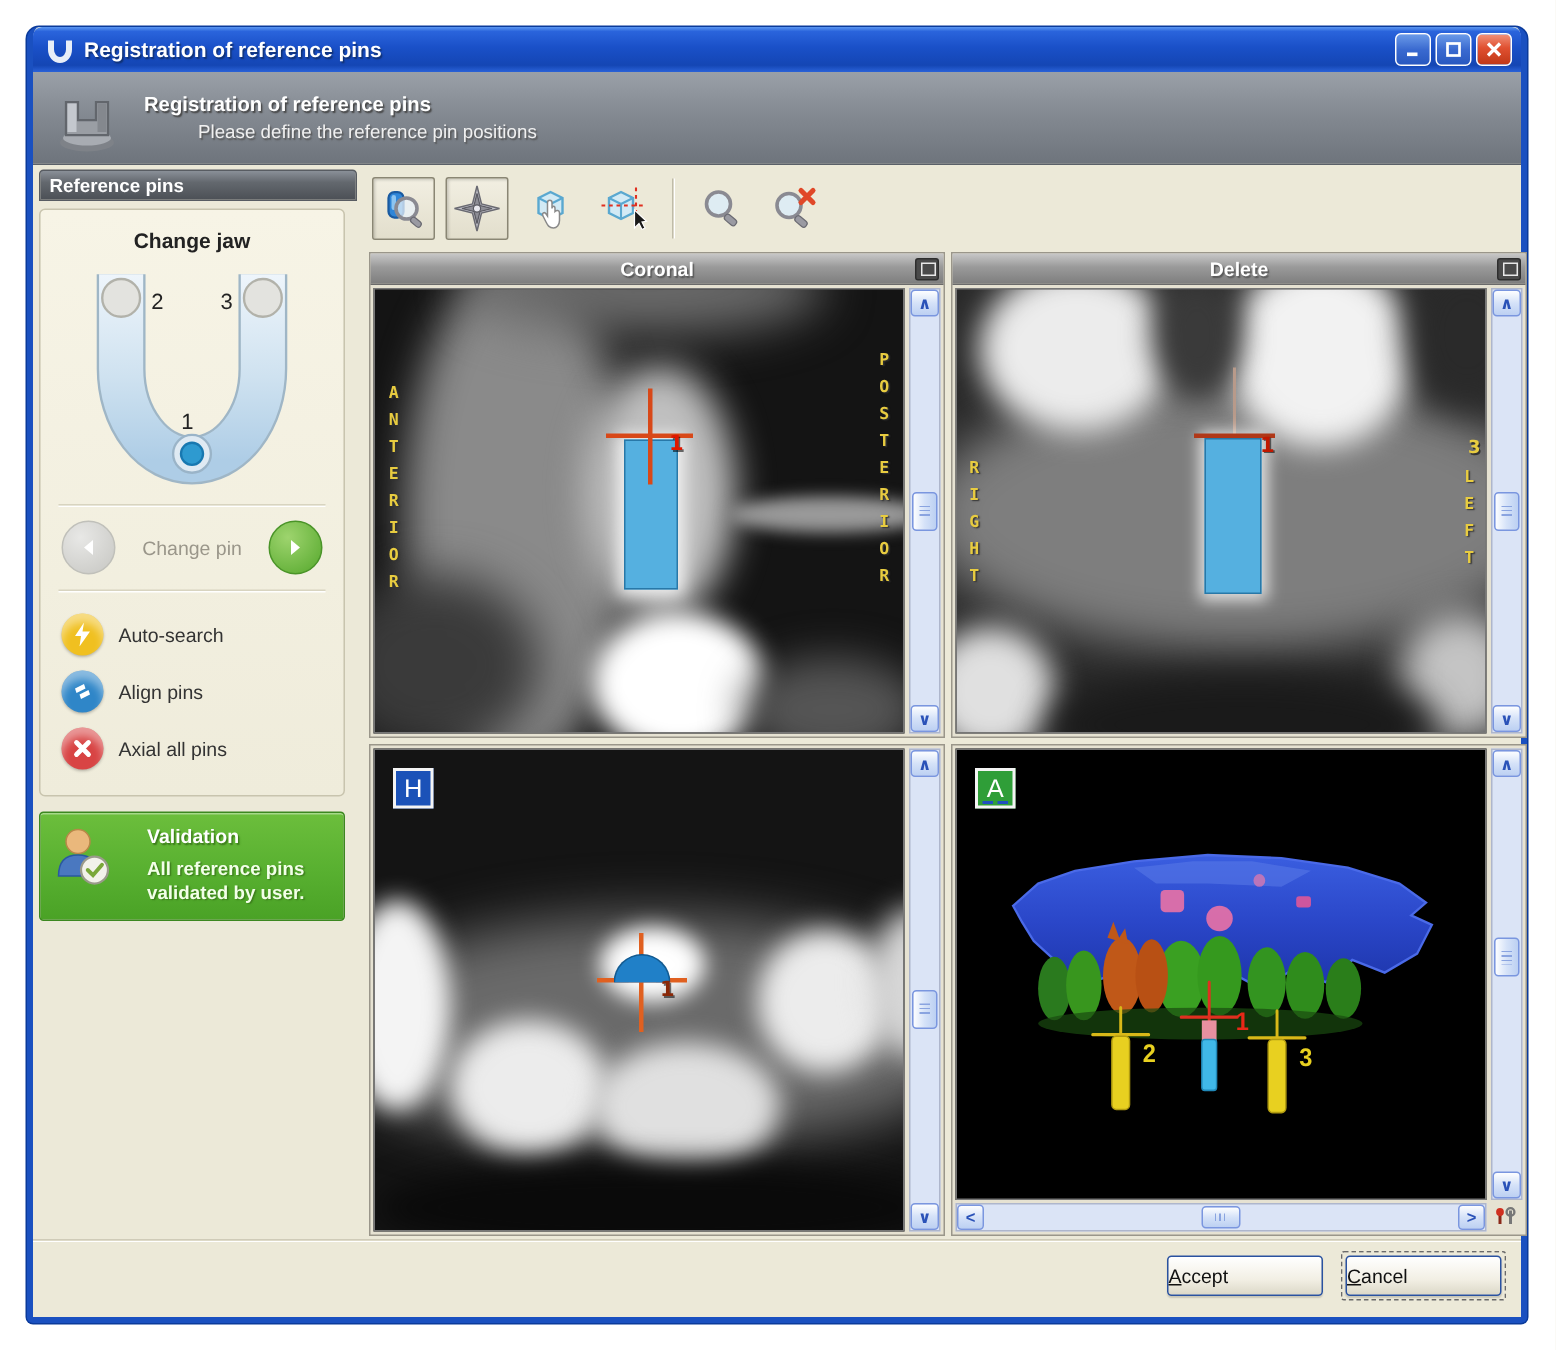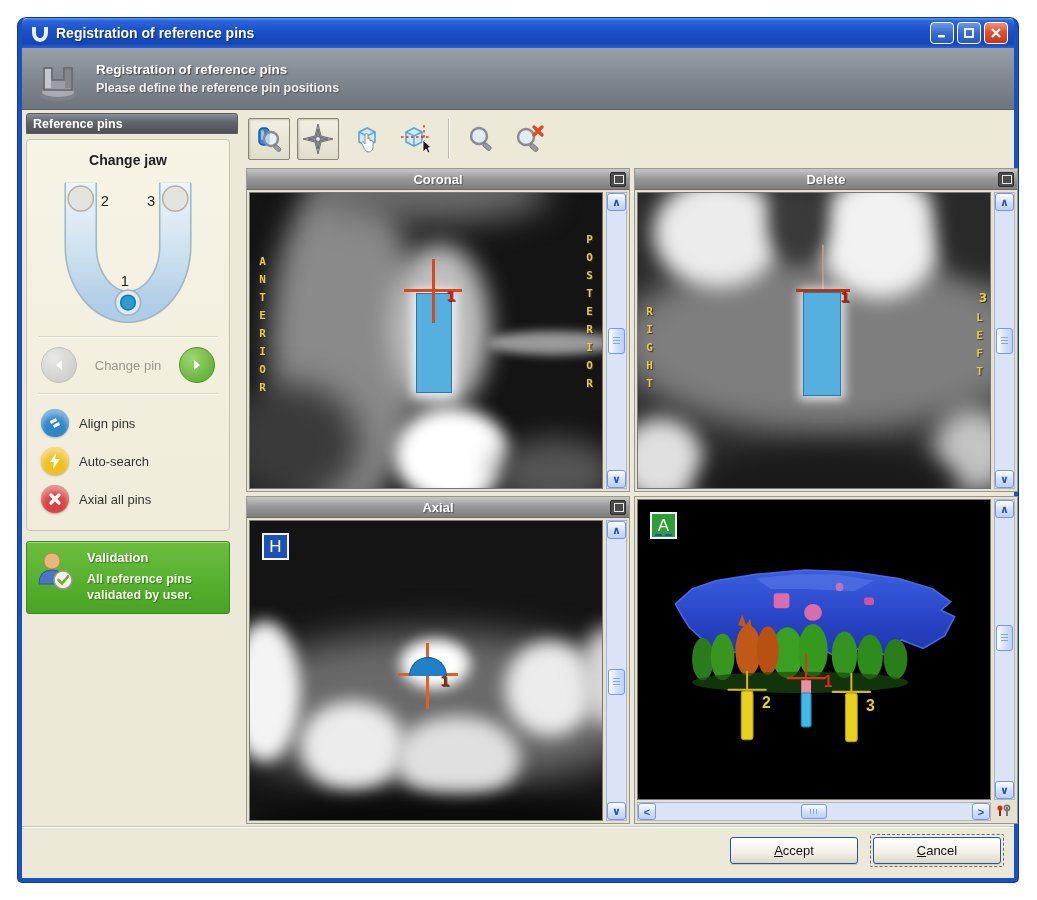--- a/index.html
+++ b/index.html
@@ -17,21 +17,21 @@
   .wbtns { display:flex; gap:3px; }
   .wbtn { width:24px; height:22px; border-radius:4px; border:1px solid #ffffff; display:flex; align-items:center; justify-content:center;
     background:linear-gradient(180deg,#6a9ae8 0%,#3a6ad0 50%,#2858c0 100%); }
   .wbtn.close { background:linear-gradient(180deg,#f09078 0%,#e05030 45%,#c03818 100%); }
 
   
   .appheader { height:62px; display:flex; align-items:center; padding:0 10px;
     background:linear-gradient(180deg,#9aa0a8 0%,#848a92 45%,#6e747c 100%); border-bottom:1px solid #5a6068; }
   .appheader .hicon { width:52px; height:50px; margin-right:12px; }
   .htitle { color:#fff; font-weight:bold; font-size:13.5px; text-shadow:1px 1px 1px #444; }
-  .hsub { color:#f0f0f0; font-weight:bold; font-size:12.5px; margin-top:4px; text-shadow:1px 1px 1px #555; }
+  .hsub { color:#f0f0f0; font-weight:normal; font-size:12.5px; margin-top:4px; text-shadow:1px 1px 1px #555;margin-left:36px; }
 
   
   .main-row { display:flex; height:716px; padding:2px 4px 0 4px; }
   .sidebar { width:212px; flex:none; }
   .mainarea { flex:1; min-width:0; padding-left:8px; }
 
   
   .sb-header { height:21px; margin-top:1px; border:1px solid #585c62; border-radius:3px 3px 0 0;
     background:linear-gradient(180deg,#8a9098 0%,#63686e 40%,#4c5056 100%);
     color:#fff; font-weight:bold; font-size:12.5px; display:flex; align-items:center; padding:0 6px; }
@@ -45,21 +45,21 @@
   .roundbtn { width:36px; height:36px; border-radius:50%; display:flex; align-items:center; justify-content:center; position:relative; }
   .roundbtn.prev { background:radial-gradient(circle at 35% 30%,#e8e8e6,#c6c6c2); border:1px solid #c0c0ba; }
   .roundbtn.next { background:radial-gradient(circle at 35% 30%,#9ed46e,#55a82c); border:1px solid #4a9428; }
   .actions { padding:2px 4px; }
   .action-row { display:flex; align-items:center; gap:10px; padding:5px 4px; cursor:default; }
   .action-ic { width:28px; height:28px; border-radius:50%; flex:none; display:flex; align-items:center; justify-content:center;
     box-shadow:inset 0 6px 6px rgba(255,255,255,.45), 0 1px 2px rgba(0,0,0,.25); }
   .action-label { font-size:13px; color:#333; }
 
   .validation { margin-top:10px; width:204px; border:1px solid #3c8820; border-radius:3px; padding:8px 8px 9px 8px;
-    background:linear-gradient(180deg,#6cbe3c 0%,#58b030 55%,#4aa226 100%); display:flex; gap:12px;
+    background:linear-gradient(180deg,#6cbe3c 0%,#58b030 55%,#4aa226 100%); display:flex; gap:23px;
     box-shadow:inset 0 1px 0 rgba(255,255,255,.4); }
   .val-text .vt1 { color:#fff; font-weight:bold; font-size:13px; margin-bottom:6px; text-shadow:1px 1px 1px #3a7a1a; }
   .val-text .vt2 { color:#f2ffe8; font-weight:bold; font-size:12.5px; line-height:1.3; text-shadow:1px 1px 1px #3a7a1a; }
 
   
   .toolbar { height:54px; display:flex; align-items:center; gap:7px; padding-left:2px; }
   .tbtn { width:42px; height:42px; border:1px solid transparent; border-radius:2px; display:flex; align-items:center; justify-content:center; }
   .tbtn.pressed { border:1px solid #8a8674; background:linear-gradient(180deg,#f2efe2,#e2decc); box-shadow:inset 1px 1px 2px rgba(0,0,0,.18); }
   .tsep { width:1px; height:40px; background:#c0bca8; box-shadow:1px 0 0 #fff; margin:0 4px; }
 
@@ -104,23 +104,23 @@
   .sthumb::after { content:""; position:absolute; left:4px; right:4px; top:8px; height:9px;
     background:repeating-linear-gradient(180deg,#8aa4e0 0 1px,transparent 1px 3px); }
   .hscroll .sthumb::after { left:8px; right:8px; top:4px; height:auto; bottom:4px;
     background:repeating-linear-gradient(90deg,#8aa4e0 0 1px,transparent 1px 3px); }
   .spacer { background:transparent; }
   .corner { width:22px; flex:none; display:flex; align-items:center; justify-content:center; }
 
   
   .footer { height:48px; border-top:1px solid #cfcbb8; box-shadow:inset 0 1px 0 #fff; display:flex; align-items:center;
     justify-content:flex-end; gap:12px; padding:0 10px; }
-  .xpbtn { width:128px; height:27px; border:1px solid #2a52a0; border-radius:3px;
+  .xpbtn { width:104px; height:27px; border:1px solid #2a52a0; border-radius:3px;
     background:linear-gradient(180deg,#ffffff 0%,#f2efe4 60%,#dcd8c8 100%); font-size:13px; color:#111;
-    display:flex; align-items:center; justify-content:center; cursor:default; box-shadow:0 1px 1px rgba(0,0,0,.15); }
+    display:flex; align-items:center; cursor:default; box-shadow:0 1px 1px rgba(0,0,0,.15); }
   .btn-label { display:block; }
   .btn-label::first-letter { text-decoration:underline; }
   .focuswrap { border:1px dashed #6a6a6a; padding:2px; border-radius:2px; }
 </style>
 </head>
 <body>
 
 <div class="window">
 
   <div class="titlebar">
@@ -204,35 +204,35 @@
             <svg width="14" height="14" viewBox="0 0 14 14">
                 <path d="M4,2 L10,7 L4,12 Z" fill="#fff"></path>
               </svg>
           </div>
         </div>
 
         <div class="divider"></div>
 
         <div class="actions">
           <div class="action-row">
+            <span class="action-ic" style="background:#f0c020;">
+              <svg width="14" height="16" viewBox="0 0 14 16">
+                  <path d="M8,0 L2,9 L6,9 L5,16 L12,6 L7,6 Z" fill="#fff"></path>
+                </svg>
+            </span>
+            <span class="action-label">Auto-search</span>
+          </div>
+          <div class="action-row">
             <span class="action-ic" style="background:#2f86c8;">
               <svg width="16" height="14" viewBox="0 0 16 14">
                   <path d="M3,5 L9,2 L10,5 L4,8 Z" fill="#fff"></path>
                   <path d="M6,9 L12,6 L13,9 L7,12 Z" fill="#fff"></path>
                 </svg>
             </span>
             <span class="action-label">Align pins</span>
-          </div>
-          <div class="action-row">
-            <span class="action-ic" style="background:#f0c020;">
-              <svg width="14" height="16" viewBox="0 0 14 16">
-                  <path d="M8,0 L2,9 L6,9 L5,16 L12,6 L7,6 Z" fill="#fff"></path>
-                </svg>
-            </span>
-            <span class="action-label">Auto-search</span>
           </div>
           <div class="action-row">
             <span class="action-ic" style="background:#d84444;">
               <svg width="14" height="14" viewBox="0 0 14 14">
                   <path d="M3,3 L11,11 M11,3 L3,11" stroke="#fff" stroke-width="3.2" stroke-linecap="round"></path>
                 </svg>
             </span>
             <span class="action-label">Axial all pins</span>
           </div>
         </div>
@@ -365,24 +365,20 @@
               <div class="sarrow">∧</div>
               <div class="spacer" style="flex:0.5;"></div>
               <div class="sthumb"></div>
               <div class="spacer" style="flex:0.5;"></div>
               <div class="sarrow">∨</div>
             </div>
           </div>
         </div>
 
         <div class="quad">
-          <div class="qtitle">
-            <span class="qtitle-text">Axial</span>
-            <span class="qmax"></span>
-          </div>
           <div class="qbody">
             <div class="qcontent">
               <div class="b" style="left:-25px;top:110px;width:420px;height:150px;background:#6a6a6a;filter:blur(18px);border-radius:50% 50% 40% 40%;"></div>
               <div class="b" style="left:-20px;top:100px;width:70px;height:140px;background:#f4f4f4;filter:blur(8px);"></div>
               <div class="b" style="left:50px;top:180px;width:105px;height:90px;background:#ececec;filter:blur(9px);"></div>
               <div class="b" style="left:145px;top:195px;width:125px;height:85px;background:#e0e0e0;filter:blur(9px);"></div>
               <div class="b" style="left:255px;top:120px;width:90px;height:95px;background:#ececec;filter:blur(9px);"></div>
               <div class="b" style="left:330px;top:105px;width:60px;height:100px;background:#d8d8d8;filter:blur(10px);"></div>
               <div class="b" style="left:150px;top:118px;width:70px;height:50px;background:#ffffff;filter:blur(7px);"></div>
               <div class="b" style="left:0px;top:275px;width:380px;height:60px;background:#0a0a0a;filter:blur(10px);"></div>

